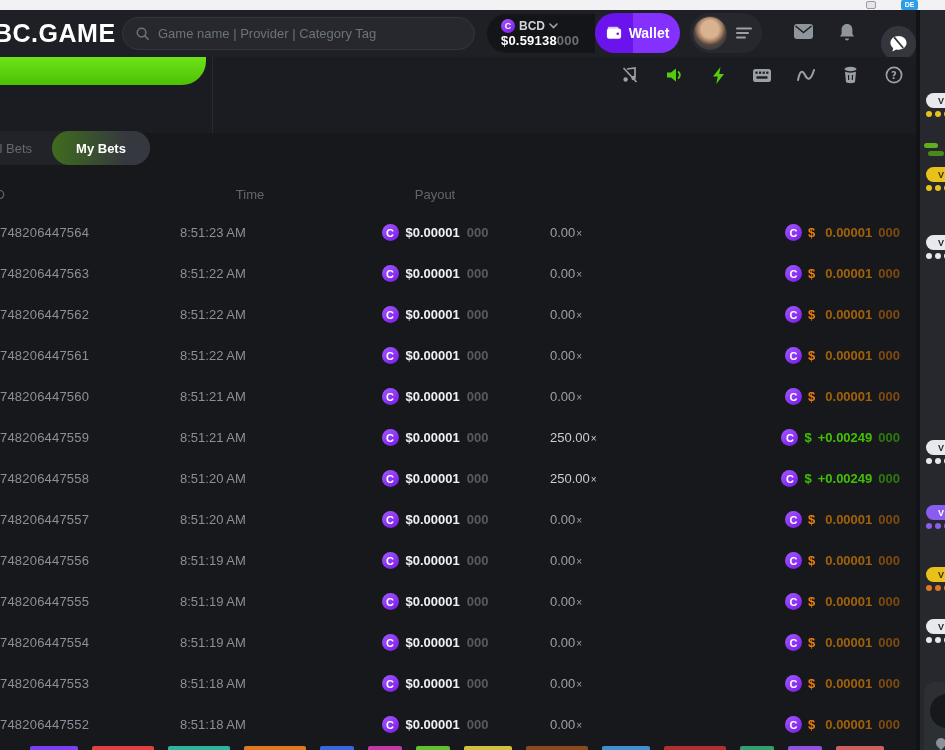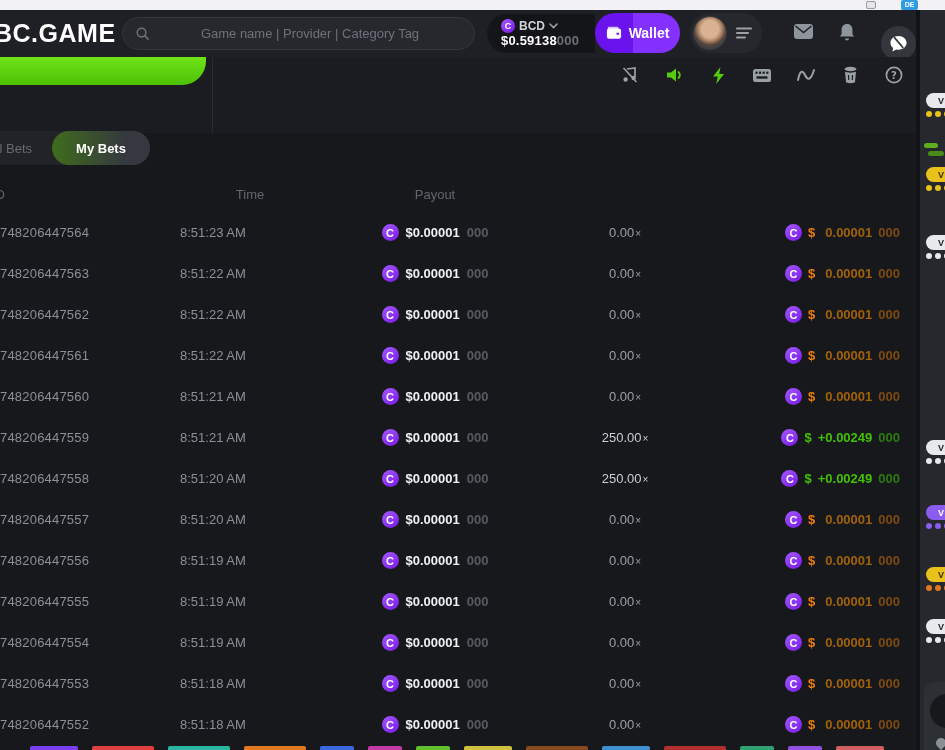--- a/index.html
+++ b/index.html
@@ -10,21 +10,21 @@
   
   .browser-strip { position:absolute; left:0; top:0; width:945px; height:10px; background:#f2f2f4; }
   .ext-gray { position:absolute; left:866px; top:1px; width:10px; height:8px; border:1px solid #9a9aa0; border-radius:2px; background:#e6e6ea; }
   .ext-badge { position:absolute; left:901px; top:0; width:17px; height:10px; background:#2f9de6; color:#fff; font-size:7px; font-weight:bold; text-align:center; line-height:10px; border-radius:2px; }
 
   
   .header { position:absolute; left:0; top:10px; width:945px; height:47px; background:#1e2025; }
   .logo { position:absolute; left:-6px; top:9px; font-size:25px; font-weight:800; color:#ffffff; letter-spacing:.5px; }
   .search { position:absolute; left:122px; top:7px; width:353px; height:33px; background:#26282e; border:1px solid #33363d; border-radius:17px; display:flex; align-items:center; padding:0 12px; }
   .search svg { flex:none; margin-right:8px; }
-  .search input { background:transparent; border:none; outline:none; color:#aab0b7; font-size:13px; width:100%; font-family:inherit;text-align:center; }
+  .search input { background:transparent; border:none; outline:none; color:#aab0b7; font-size:13px; width:100%; font-family:inherit; }
   .search input::placeholder { color:#6c737a; }
 
   .balance { position:absolute; left:487px; top:4px; width:108px; height:39px; display:flex; flex-direction:column; justify-content:center; align-items:flex-start; background:#141518; border-radius:20px 0 0 20px; padding-left:14px; }
   .balance .row1 { display:flex; align-items:center; gap:4px; font-size:12px; font-weight:bold; color:#ced3d8; }
   .balance .row2 { font-size:13px; font-weight:bold; color:#ffffff; letter-spacing:.2px; }
   .balance .dim { color:#6b7178; }
   .coin { display:inline-flex; width:17px; height:17px; border-radius:50%; background:linear-gradient(145deg,#a259ff,#7a18e8); color:#fff; font-size:11px; font-weight:bold; align-items:center; justify-content:center; flex:none; }
   .coin.sm { width:14px; height:14px; font-size:9px; }
 
   .wallet-btn { position:absolute; left:595px; top:3px; width:85px; height:40px; border:none; border-radius:20px; background:linear-gradient(90deg,#6a13ec 45%,#8430ff 45%); color:#fff; font-size:14px; font-weight:bold; display:flex; align-items:center; justify-content:center; gap:7px; cursor:pointer; font-family:inherit; }
@@ -52,21 +52,21 @@
   .tbl-head .h-id { margin-left:-8px; }
   .h-c { text-align:center; }
   .h-r { text-align:right; padding-right:16px; }
   .tbl-body { position:absolute; left:0; top:212px; width:916px; }
   .t-row { height:41px; display:grid; grid-template-columns:180px 140px 230px 150px auto; align-items:center; font-size:13px; cursor:pointer; }
   .c-id { color:#8a9098; letter-spacing:.2px; }
   .c-time { color:#8a9098; text-align:left; }
   .c-bet { display:flex; align-items:center; justify-content:center; gap:7px; font-weight:bold; }
   .bet-main { color:#eef0f3; }
   .bet-dim { color:#565b61; }
-  .c-payout { text-align:center; color:#9aa0a7; }
+  .c-payout { color:#9aa0a7; }
   .payout-x { font-size:10px; margin-left:1px; }
   .win .c-payout { color:#c9ced4; }
   .c-profit { display:flex; align-items:center; justify-content:flex-end; gap:6px; padding-right:16px; font-weight:bold; }
   .profit-sign { color:#ef7c08; margin-right:4px; }
   .profit-main { color:#a16207; }
   .profit-dim { color:#7e4a10; }
   .win .profit-sign { margin-right:0; }
   .win .profit-sign, .win .profit-main { color:#42c004; }
   .win .profit-dim { color:#2c7a10; }
 

